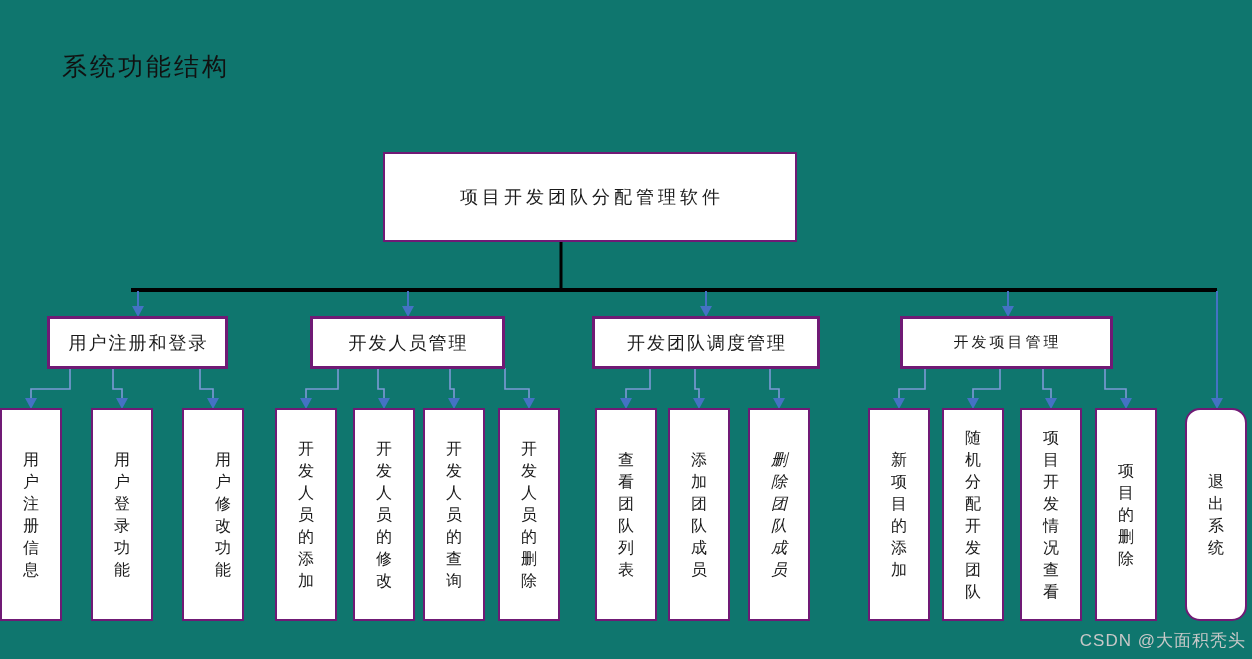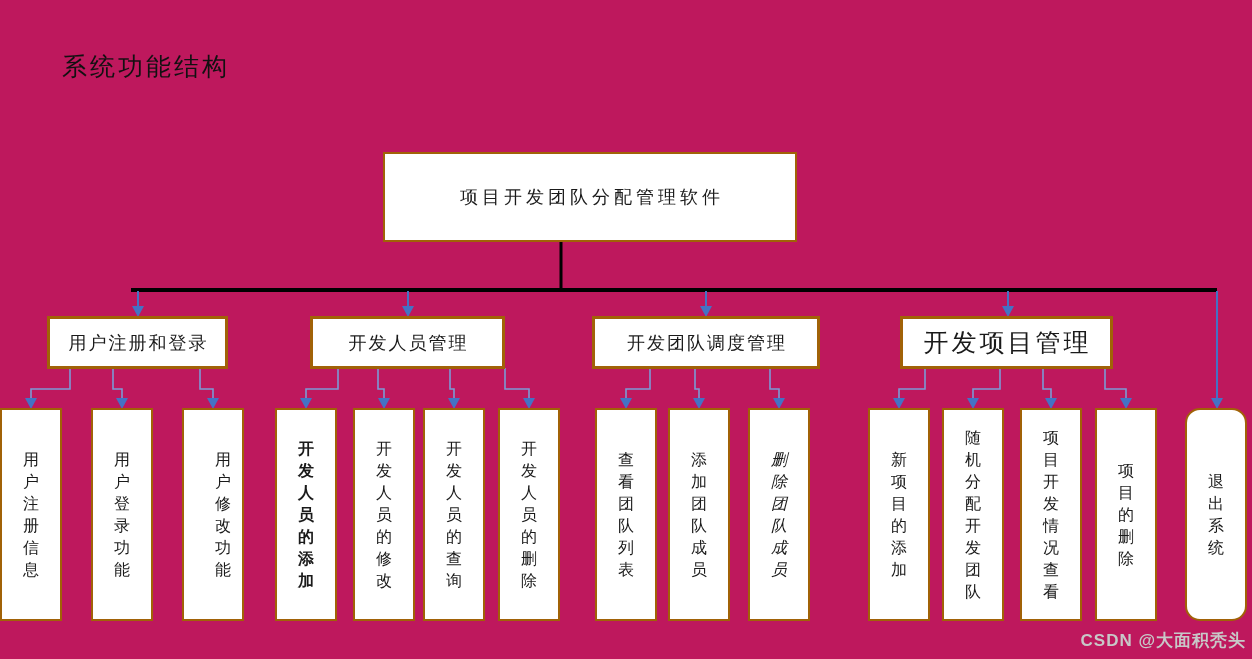--- a/index.html
+++ b/index.html
@@ -1,25 +1,25 @@
 <!DOCTYPE html>
 <html><head>
 <meta charset="utf-8">
 <style>
   html,body{margin:0;padding:0;background:#fff;}
   body{font-family:"Liberation Sans","DejaVu Sans",sans-serif;color:#1a1a1a;}
-  #stage{position:relative;width:1252px;height:659px;background:#be185d;overflow:hidden;}
+  #stage{position:relative;width:1252px;height:659px;background:#0f766e;overflow:hidden;}
   #connectors{position:absolute;left:0;top:0;width:1252px;height:659px;z-index:1;}
-  .box{position:absolute;background:#ffffff;box-sizing:border-box;border:3px solid #a16207;
+  .box{position:absolute;background:#ffffff;box-sizing:border-box;border:3px solid #701a75;
        display:flex;align-items:center;justify-content:center;z-index:2;}
   .root-box{left:383px;top:152px;width:414px;height:90px;border-width:2px;
             font-family:"Liberation Serif","DejaVu Serif",serif;
             font-size:18px;letter-spacing:4px;text-indent:4px;}
   .group-box{top:316px;height:53px;font-size:18px;letter-spacing:2px;text-indent:2px;}
-  .group-box.large{font-size:25px;letter-spacing:3px;}
+  .group-box.large{font-size:15px;letter-spacing:3px;}
   .leaf-box{top:408px;width:62px;height:213px;border-width:2px;}
   .leaf-label{display:block;width:18px;font-size:16px;line-height:22px;
               word-break:break-all;text-align:center;}
   #page-title{position:absolute;left:62px;top:50px;font-size:25px;letter-spacing:3px;
               color:#111;z-index:2;}
   #watermark{position:absolute;right:6px;top:629px;font-size:17px;z-index:3;
              letter-spacing:1px;}
 </style>
 </head>
 <body>
@@ -91,21 +91,21 @@
   <div id="leaves">
       <div class="leaf-box box" style="left: 0px;">
         <span class="leaf-label">用户注册信息</span>
       </div>
       <div class="leaf-box box" style="left: 91px;">
         <span class="leaf-label">用户登录功能</span>
       </div>
       <div class="leaf-box box" style="left: 182px; padding-left: 20px;">
         <span class="leaf-label">用户修改功能</span>
       </div>
-      <div class="leaf-box box" style="left: 275px; font-weight: bold;">
+      <div class="leaf-box box" style="left: 275px;">
         <span class="leaf-label">开发人员的添加</span>
       </div>
       <div class="leaf-box box" style="left: 353px;">
         <span class="leaf-label">开发人员的修改</span>
       </div>
       <div class="leaf-box box" style="left: 423px;">
         <span class="leaf-label">开发人员的查询</span>
       </div>
       <div class="leaf-box box" style="left: 498px;">
         <span class="leaf-label">开发人员的删除</span>
@@ -129,14 +129,14 @@
         <span class="leaf-label">项目开发情况查看</span>
       </div>
       <div class="leaf-box box" style="left: 1095px;">
         <span class="leaf-label">项目的删除</span>
       </div>
       <div class="leaf-box box" style="left: 1185px; border-radius: 15px;">
         <span class="leaf-label">退出系统</span>
       </div>
     </div>
 
-  <div id="watermark" style="color: rgb(200, 200, 200); font-weight: bold;">CSDN @大面积秃头</div>
+  <div id="watermark" style="color: rgb(200, 200, 200);">CSDN @大面积秃头</div>
 </div>
 
 </body></html>

